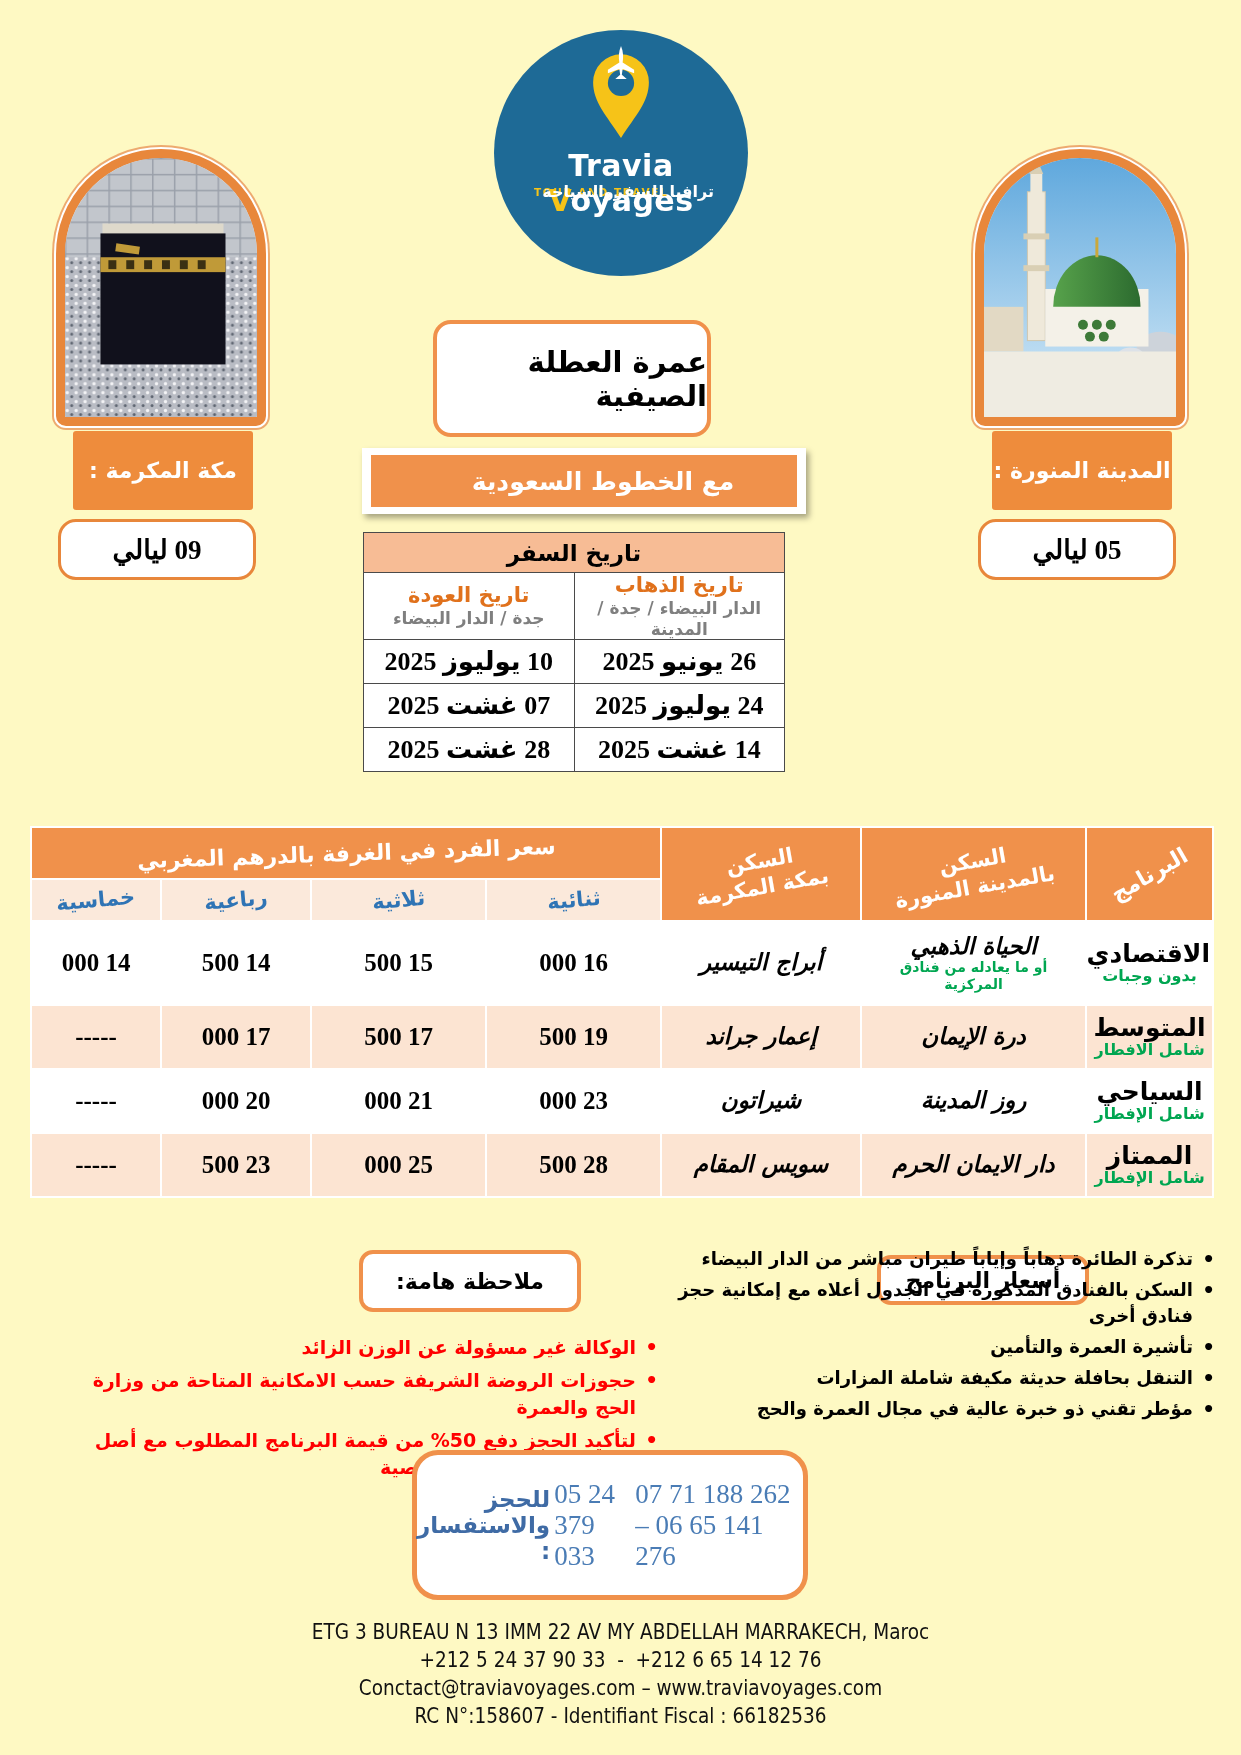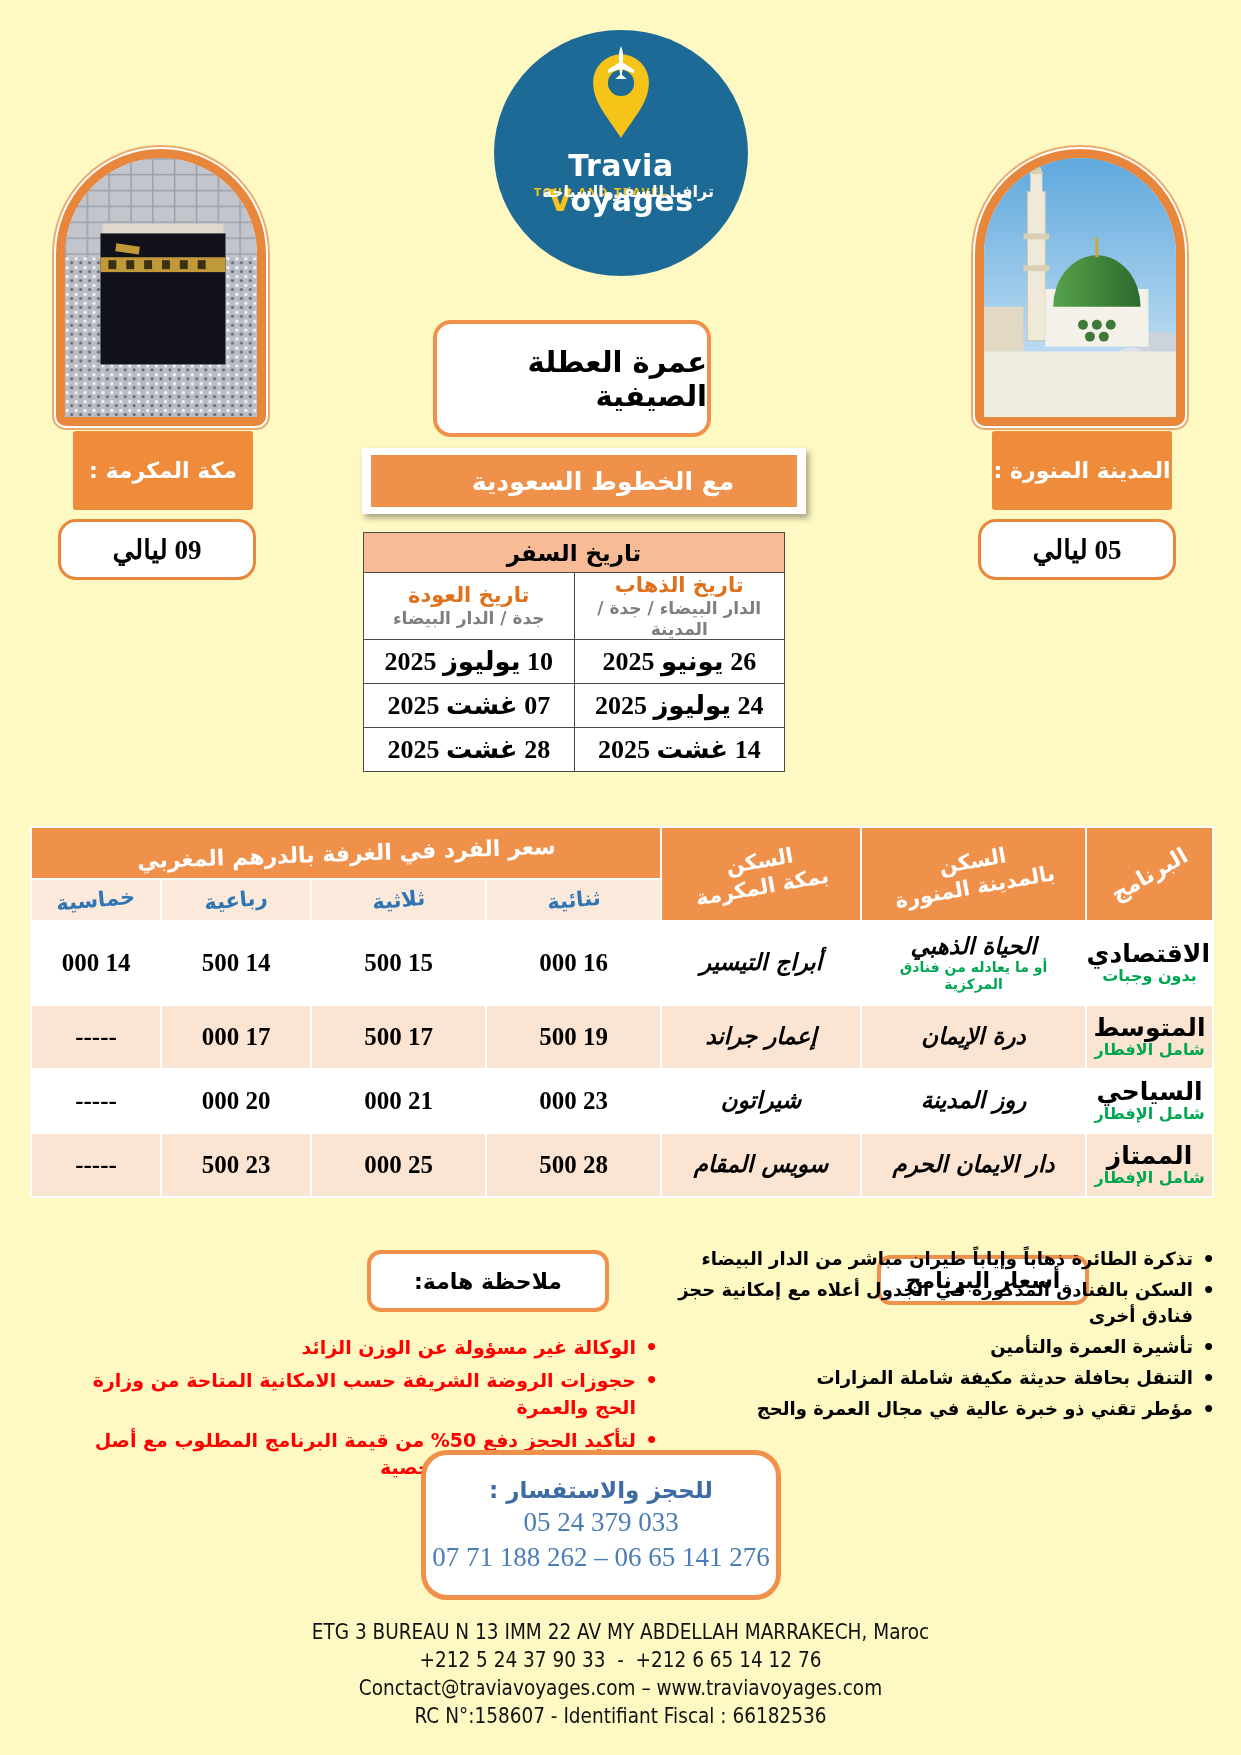--- a/index.html
+++ b/index.html
@@ -84,34 +84,34 @@
   .hotel { font-style:italic; font-weight:bold; font-size:23px; color:#000; line-height:1.1; }
   .hotel-note { font-style:normal; color:#00A651; font-size:14px; font-weight:bold;
                 line-height:1.2; padding:0 16px; }
   .price { font-family:"Liberation Serif","DejaVu Sans",serif; font-weight:bold;
            font-size:25px; color:#000; }
 
   
   .round-box { position:absolute; background:#fff; border:4px solid #F0914B;
                border-radius:14px; display:flex; align-items:center; justify-content:center;
                font-size:22px; font-weight:bold; color:#000; direction:rtl; }
-  .box-important { left:367px; top:1250px; width:242px; height:62px; }
+  .box-important { left:359px; top:1250px; width:222px; height:62px; }
   .box-prices    { left:877px; top:1255px; width:212px; height:50px; }
   .note-list { position:absolute; direction:rtl; list-style:none; }
   .note-list li { position:relative; padding-right:24px; font-weight:bold; margin-bottom:5px; line-height:1.45; }
   .note-list li::before { content:"•"; position:absolute; right:2px; top:-1px; font-size:20px; }
   .list-black { left:635px; top:1246px; width:582px; font-size:18px; color:#000; }
   .list-black li::before { color:#000; }
   .list-red { left:52px; top:1334px; width:608px; font-size:19px; color:#FF0000; }
   .list-red li::before { color:#FF0000; }
 
   
-  .contact-box { position:absolute; left:421px; top:1450px; width:360px; height:150px;
+  .contact-box { position:absolute; left:412px; top:1450px; width:396px; height:150px;
                  border:5px solid #F0914B; border-radius:26px; background:#fff;
-                 display:flex; flex-direction:column; align-items:center; justify-content:center; gap:4px; }
+                 display:flex; flex-direction:row; align-items:center; justify-content:center; gap:4px; }
   .contact-title { color:#3F6BA5; font-size:23px; font-weight:bold; direction:rtl; }
   .contact-phone { color:#4A7CB5; font-size:27px; direction:ltr;
                    font-family:"Liberation Serif","DejaVu Sans",serif; }
 
   
   .footer { position:absolute; top:1618px; width:100%; text-align:center; color:#111; }
   .footer-line { font-size:21px; line-height:28px; white-space:pre-wrap;
                  transform:scaleX(.88); }
 </style>
 </head>

